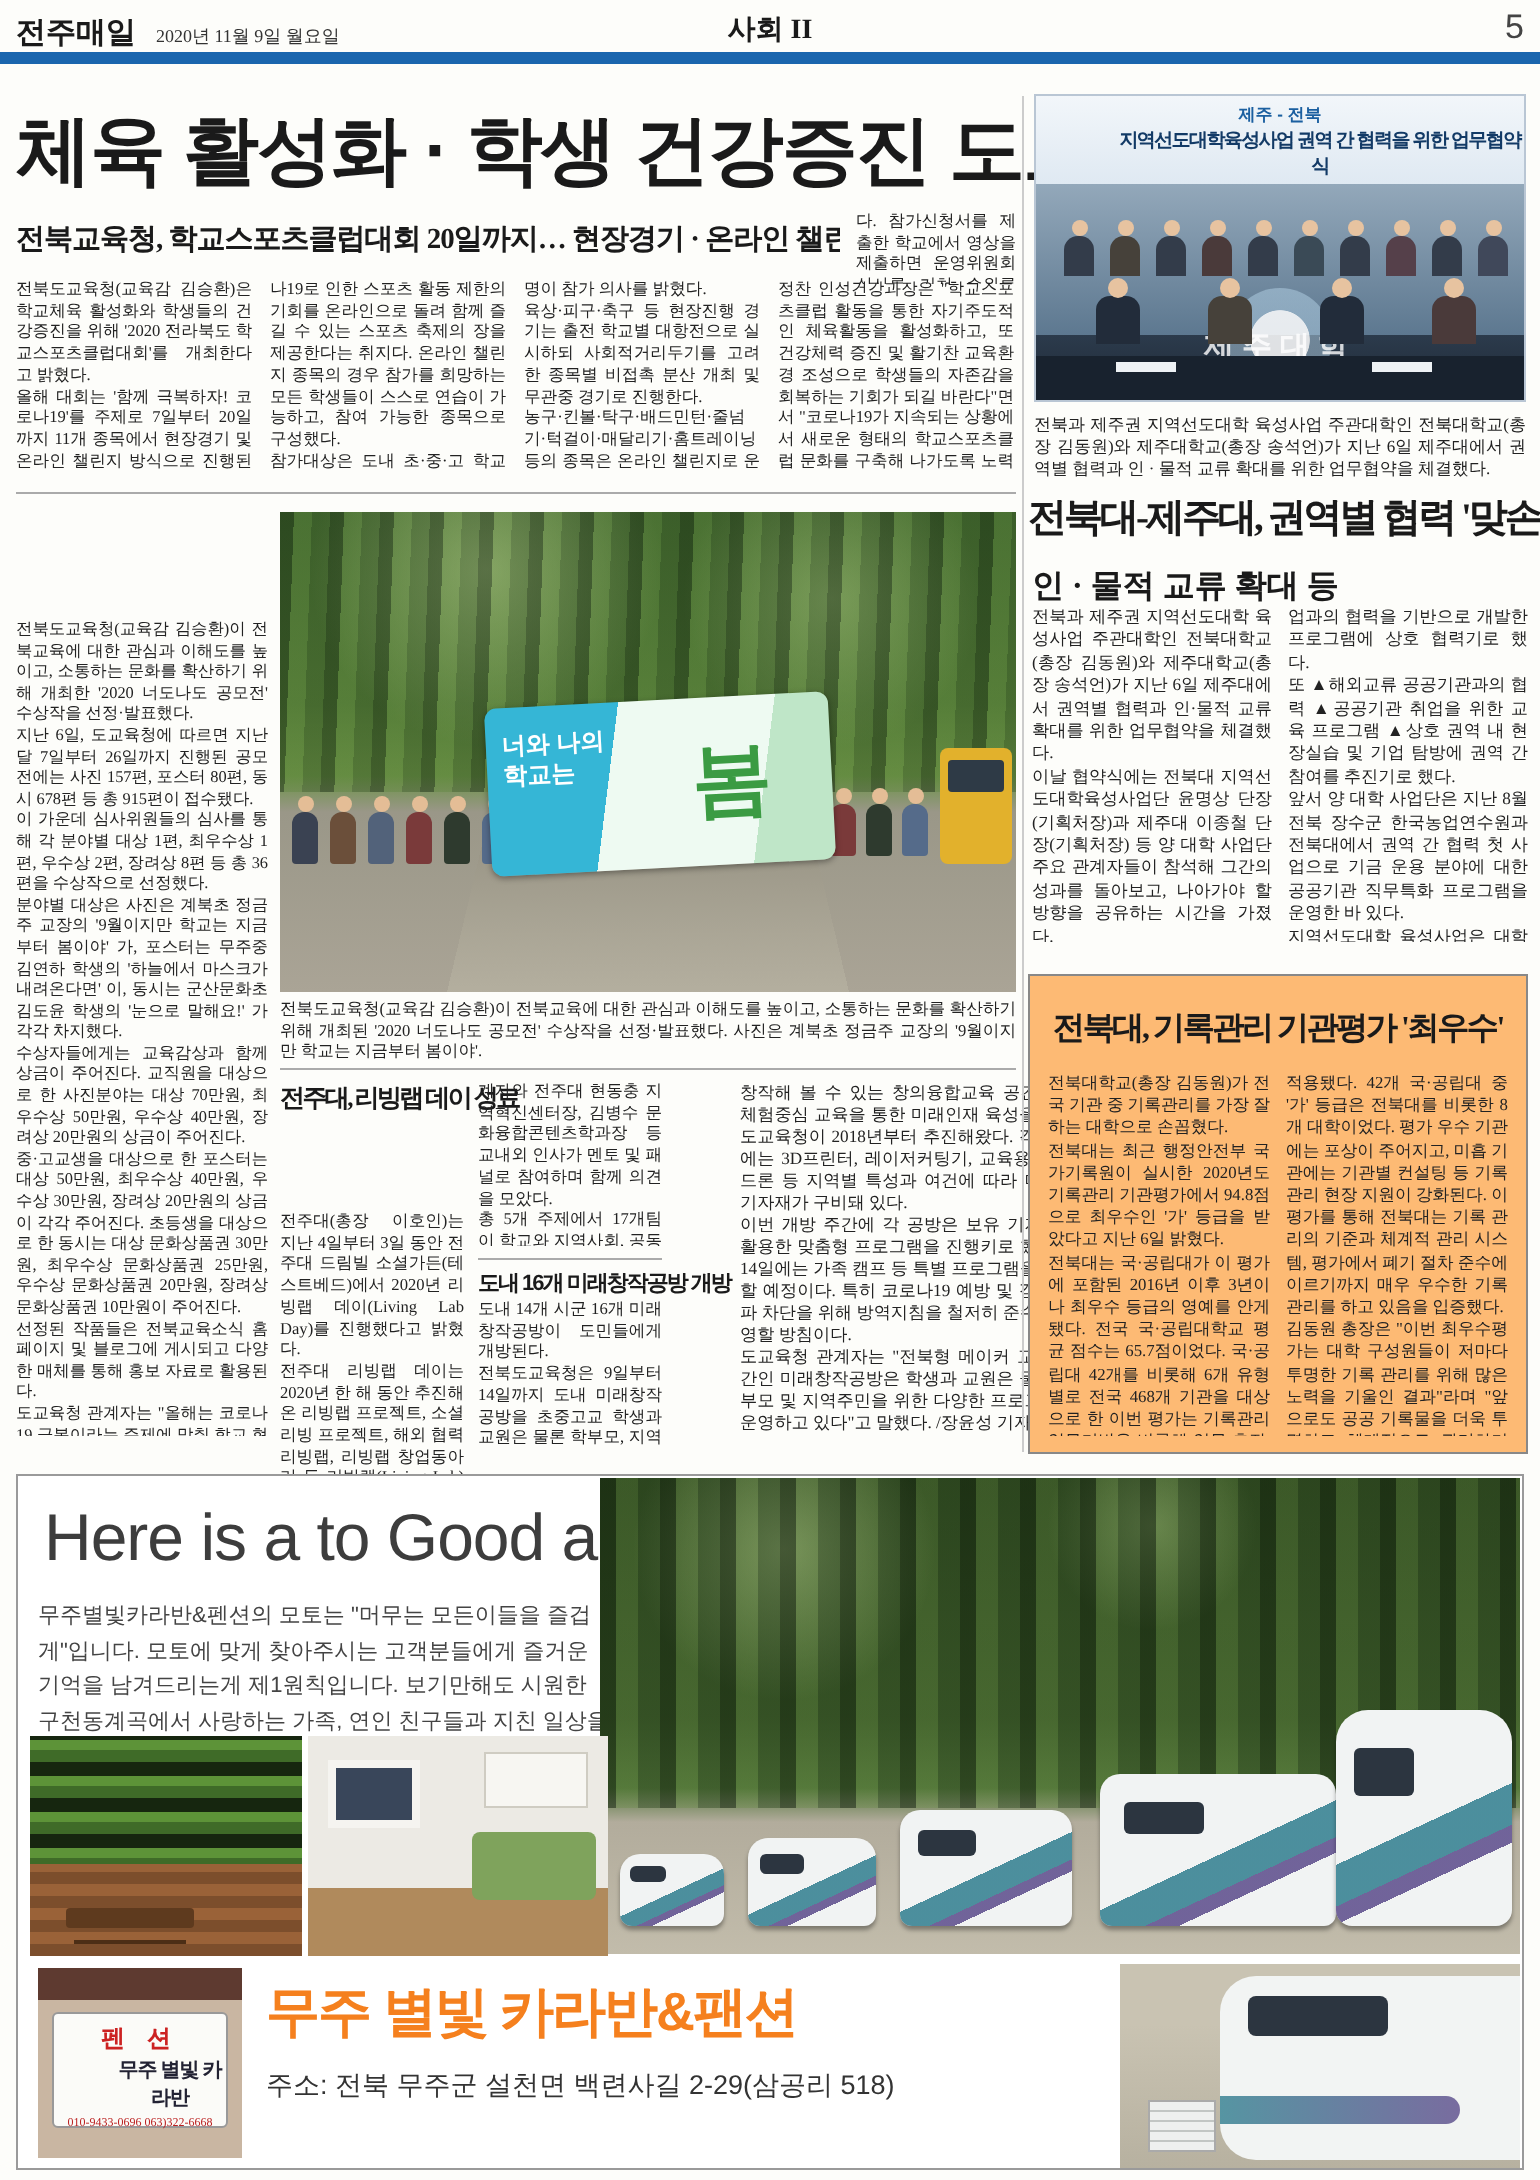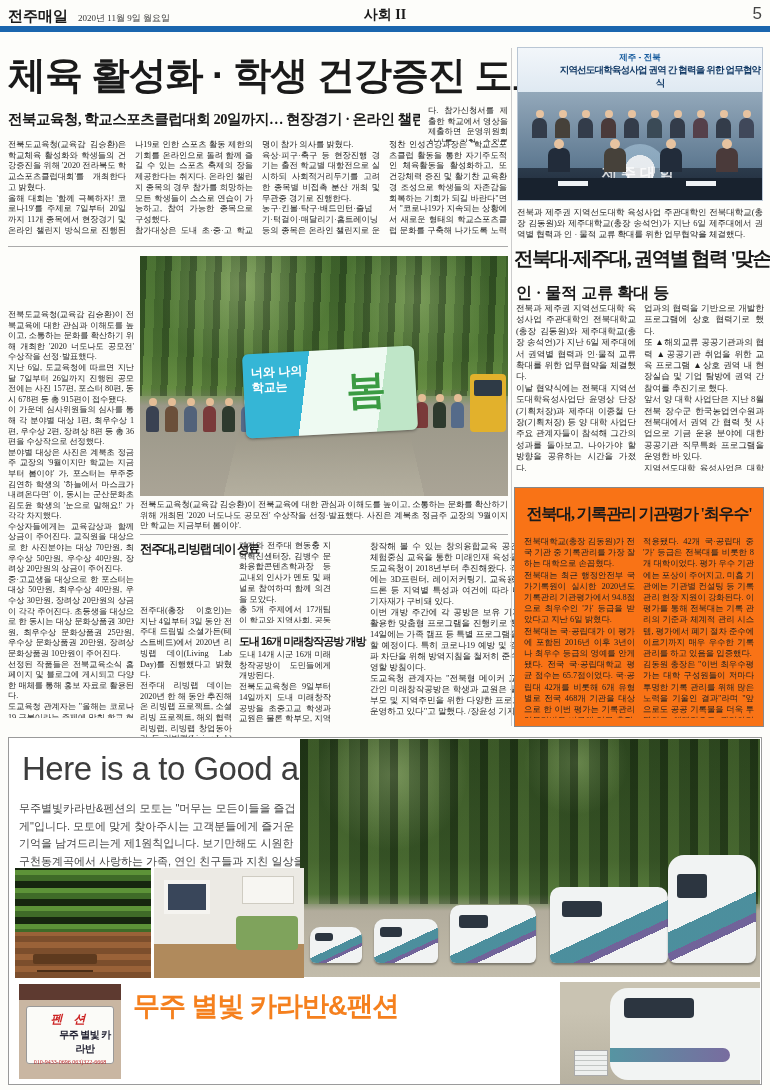--- a/index.html
+++ b/index.html
@@ -91,21 +91,21 @@
   .mtable { position:absolute; left:0; right:0; bottom:0; height:22px; background:#18222e; }
   .mtable::before, .mtable::after { content:""; position:absolute; top:3px; width:30px; height:5px; background:#eef2f5; }
   .mtable::before { left:40px; } .mtable::after { right:46px; }
   .mphoto-caption { position:absolute; left:517px; top:207px; width:246px; height:42px; font-size:8.5px; line-height:11px; text-align:justify; color:#222; overflow:hidden; }
 
   .mou-headline { position:absolute; left:514px; top:245px; width:250px; font-size:19.5px; font-weight:700; letter-spacing:-1.5px; white-space:nowrap; }
   .mou-subhead  { position:absolute; left:516px; top:283px; font-size:16px; font-weight:700; }
   .mou-cols { position:absolute; left:516px; top:303px; width:248px; height:168px; display:flex; gap:8px; }
   .mou-cols > div { width:120px; height:168px; font-size:8.6px; line-height:11.4px; }
 
-  .rec-box { position:absolute; left:514px; top:487px; width:250px; height:240px; border:1.5px solid #888; background:#f97316; }
+  .rec-box { position:absolute; left:514px; top:487px; width:250px; height:240px; border:1.5px solid #888; background:#fdba74; }
   .rec-headline { position:absolute; left:0; right:0; top:16px; text-align:center; font-size:16px; font-weight:700; letter-spacing:-1.2px; white-space:nowrap; }
   .rec-cols { position:absolute; left:9px; top:48px; width:230px; height:182px; display:flex; gap:8px; }
   .rec-cols > div { width:111px; height:182px; font-size:8.4px; line-height:11.2px; }
 
   
   .adbox { position:absolute; left:8px; top:737px; width:754px; height:348px; border:1px solid #9a9a9a; background:#fff; }
   .ad-title { position:absolute; left:13px; top:12px; font-size:33px; color:#3d3d3d; font-family:"Liberation Sans",sans-serif; letter-spacing:-0.5px; }
   .ad-body { position:absolute; left:10px; top:62px; width:286px; font-size:11px; line-height:17.5px; color:#444; font-family:"Liberation Sans",sans-serif; }
   .ad-photo-right { position:absolute; right:1px; top:1px; width:460px; height:238px; overflow:hidden;
      background:
@@ -139,21 +139,21 @@
   .ad-photo-closeup { position:absolute; right:1px; top:244px; width:200px; height:102px; overflow:hidden;
      background:linear-gradient(to bottom, #c9c3b2 0 30px, #b7b1a0); }
   .ad-photo-closeup .vanbig { position:absolute; right:-20px; top:6px; width:170px; height:92px; background:#f2f4f3; border-radius:18px 6px 6px 18px; }
   .ad-photo-closeup .vanbig::before { content:""; position:absolute; left:14px; top:10px; width:70px; height:20px; background:#2c3540; border-radius:4px; }
   .ad-photo-closeup .vanbig::after { content:""; position:absolute; left:0; bottom:18px; width:120px; height:14px; background:linear-gradient(90deg, #2f7d8e, #5a4a8a); border-radius:0 8px 8px 0; opacity:.8; }
   .ad-photo-closeup .ac { position:absolute; left:14px; bottom:8px; width:34px; height:26px; background:#eef0ef; border:1px solid #aaa;
      background-image:repeating-linear-gradient(0deg, transparent 0 4px, #c2c6c4 4px 5px); }
   .ad-photo-sign { position:absolute; left:10px; top:246px; width:102px; height:95px; overflow:hidden;
      background:linear-gradient(to bottom, #5e3a30 0 16px, #c9b6a2 16px); }
   .sign-panel { position:absolute; left:7px; top:22px; width:88px; height:58px; background:#fbfbf8; border:1px solid #999; border-radius:3px; text-align:center; }
-  .sign-panel .s1 { font-size:12px; font-weight:800; color:#c22; letter-spacing:4px; margin-top:4px;font-style:italic; }
+  .sign-panel .s1 { font-size:12px; font-weight:800; color:#c22; letter-spacing:4px; margin-top:4px; }
   .sign-panel .s2 { font-size:10px; font-weight:700; color:#223; letter-spacing:-0.5px;margin-left:30px; }
   .sign-panel .s3 { font-size:6px; color:#b22; margin-top:3px; }
   .ad-brand { position:absolute; left:124px; top:250px; font-size:27px; font-weight:800; color:#f5801e; letter-spacing:-1px; font-family:"Liberation Sans",sans-serif; }
   .ad-address { position:absolute; left:124px; top:296px; font-size:13.5px; color:#333; font-family:"Liberation Sans",sans-serif; }
   .ad-phone { position:absolute; left:124px; top:318px; font-size:12.5px; color:#333; font-family:"Liberation Sans",sans-serif; }
 </style>
 </head>
 <body>
 
 <div class="page">
@@ -337,15 +337,16 @@
 
     <div class="ad-photo-sign">
       <div class="sign-panel">
         <div class="s1">펜 션</div>
         <div class="s2">무주 별빛 카라반</div>
         <div class="s3">010-9433-0696  063)322-6668</div>
       </div>
     </div>
 
     <div class="ad-brand">무주 별빛 카라반&amp;팬션</div>
+    <div class="ad-address">주소: 전북 무주군 설천면 백련사길 2-29(삼공리 518)</div>
   </div>
 
 </div>
 
 </body></html>

